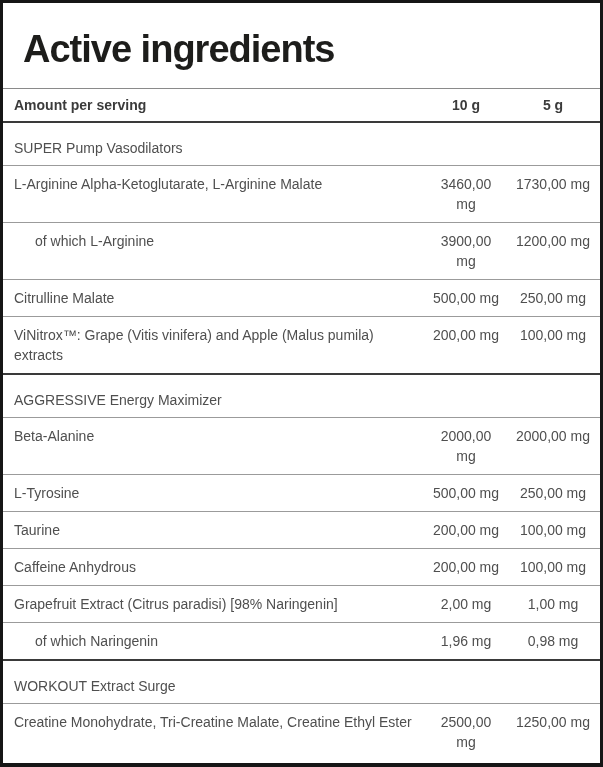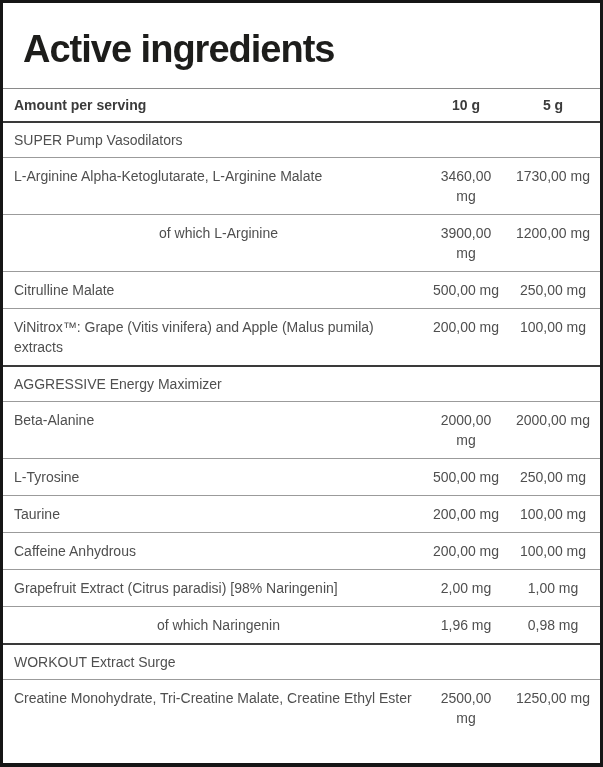--- a/index.html
+++ b/index.html
@@ -53,22 +53,22 @@
   th.val-h {
     text-align: center;
     padding: 6px 2px;
     font-weight: bold;
     color: var(--header-text, #3b3b3b);
   }
   tbody tr { border-top: 1px solid var(--row-border, #9b9b9b); }
   tbody tr.section { border-top: 2px solid var(--section-border, #3a3a3a); }
   tbody tr.first { border-top: none; }
   td.label { text-align: left; padding: 8px 8px 8px 11px; }
-  td.label.sub { padding-left: 16px; text-align: center; }
-  td.section-label { text-align: left; padding: 7px 8px 7px 11px; }
+  td.label.sub { padding-left: 32px; }
+  td.section-label { text-align: left; padding: 15px 8px 7px 11px; }
   td.val { text-align: center; padding: 8px 4px; }
 </style>
 </head>
 <body>
 
 <div class="panel">
   <div class="title-area">
     <h1>Active ingredients</h1>
   </div>
   <table>

